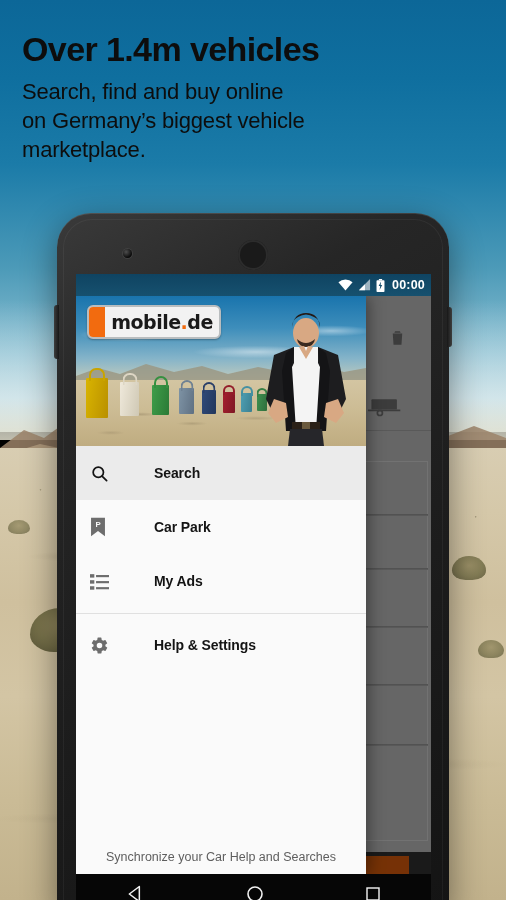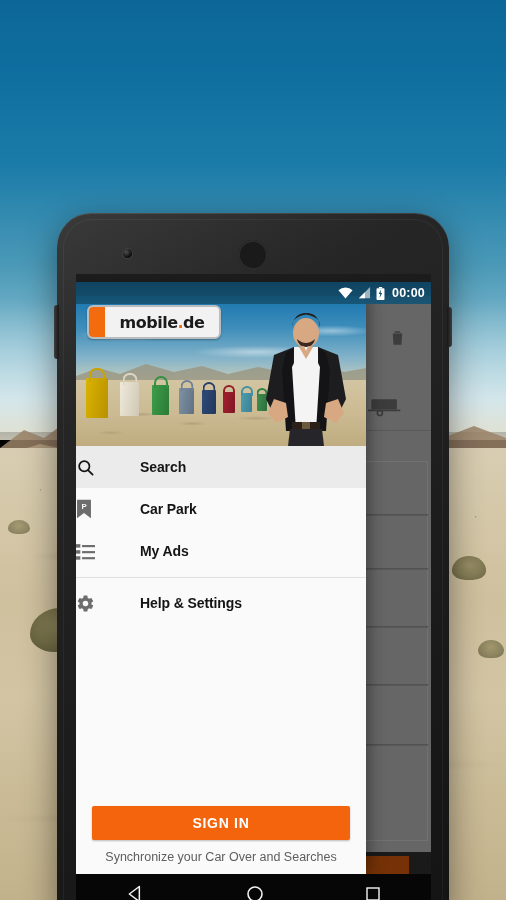--- a/index.html
+++ b/index.html
@@ -63,21 +63,21 @@
     background:linear-gradient(90deg,#3d3d3d,#171717);}
   .btn-pwr{position:absolute;right:-3px;top:94px;width:5px;height:40px;border-radius:0 3px 3px 0;
     background:linear-gradient(270deg,#3d3d3d,#171717);}
 
   
   .screen{position:absolute;left:19px;top:61px;width:355px;height:600px;background:#1c1c1c;overflow:hidden;}
 
   
   .statusbar{position:absolute;left:0;top:0;width:355px;height:22px;
     background:linear-gradient(180deg,rgba(14,70,102,.94),rgba(22,84,116,.94));
-    display:flex;align-items:center;justify-content:flex-end;padding-right:6px;box-sizing:border-box;margin-top:8px;}
+    display:flex;align-items:center;justify-content:flex-end;padding-right:6px;box-sizing:border-box;}
   .sb-icons{display:flex;align-items:center;gap:5px;}
   .sb-time{color:#fff;font-size:12.5px;font-weight:bold;letter-spacing:.2px;margin-left:7px;}
 
   
   .bgapp{position:absolute;left:0;top:22px;width:355px;height:556px;background:#6b6b6b;}
   .bgapp-hero{position:absolute;left:0;top:0;width:355px;height:130px;
     background:linear-gradient(180deg,#2b6f93 0%,#6f9aad 48%,#8e8a72 70%,#8a8061 100%);}
   .bg-row{position:absolute;border-bottom:1px solid #5d5d5d;}
   .bg-icon{position:absolute;fill:#3f3f3f;}
   .bg-card{position:absolute;left:288px;top:165px;width:64px;height:380px;
@@ -106,27 +106,27 @@
       radial-gradient(ellipse 30px 3px at 62% 58%, rgba(120,105,78,.55), transparent 70%),
       radial-gradient(ellipse 24px 3px at 80% 72%, rgba(120,105,78,.5), transparent 70%),
       radial-gradient(ellipse 20px 3px at 12% 80%, rgba(120,105,78,.5), transparent 70%);}
   .bag{position:absolute;border-radius:1px;}
   .bag .handle{position:absolute;left:50%;transform:translateX(-50%);border:2px solid;border-bottom:none;
     border-radius:7px 7px 0 0;background:transparent;}
   .logo{position:absolute;left:11px;top:9px;width:130px;height:30px;background:#f2f2f2;
     border:2px solid #b9bdbf;border-radius:6px;display:flex;align-items:center;overflow:hidden;
     box-shadow:0 1px 2px rgba(0,0,0,.3);}
   .logo-bar{width:16px;height:100%;background:#f26b0f;flex:none;}
-  .logo-txt{flex:1;text-align:center;font-size:16px;font-weight:bold;color:#1a1a1a;letter-spacing:-.5px;
+  .logo-txt{flex:1;text-align:center;font-size:19px;font-weight:bold;color:#1a1a1a;letter-spacing:-.5px;
     font-family:"DejaVu Sans",sans-serif;}
   .logo-dot{color:#f26b0f;}
   .man{position:absolute;right:6px;bottom:0;width:108px;height:135px;}
 
   .menu{flex:1;display:flex;flex-direction:column;background:#fafafa;}
-  .mitem{display:flex;align-items:center;height:42px;flex:none;box-sizing:border-box;cursor:pointer;}
+  .mitem{display:flex;align-items:center;height:54px;flex:none;padding-left:14px;box-sizing:border-box;cursor:pointer;}
   .mitem.active{background:#ebebeb;}
   .mitem .ico{width:34px;display:flex;align-items:center;justify-content:flex-start;flex:none;}
   .mitem .lbl{font-size:14px;color:#141414;font-weight:bold;margin-left:30px;letter-spacing:-.1px;}
   .mdiv{height:1px;background:#e0e0e0;margin-top:5px;margin-bottom:0;flex:none;}
   .spacer{flex:1;}
   .signin{margin:10px 16px 0;height:34px;background:#f4640c;border-radius:2px;display:flex;
     align-items:center;justify-content:center;cursor:pointer;box-shadow:0 1px 2px rgba(0,0,0,.25);}
   .signin span{color:#fff;font-size:14px;font-weight:bold;letter-spacing:.7px;}
   .sync{text-align:center;font-size:12.5px;color:#5e5e5e;padding:10px 0 10px;}
 
@@ -152,20 +152,28 @@
     <div class="bg-sand">
       <div class="sand-tex"></div>
     </div>
     <div class="pebbles"></div>
     <div class="shrub sh3"></div>
     <div class="shrub sh2"></div>
     <div class="shrub sh1"></div>
     <div class="shrub sh4"></div>
   </div>
 
+  <div class="headline">
+    <div class="hl-title">Over 1.4m vehicles</div>
+    <div class="hl-sub">
+      <div>Search, find and buy online</div>
+      <div>on Germany’s biggest vehicle</div>
+      <div>marketplace.</div>
+    </div>
+  </div>
 
   <div class="phone">
     <div class="phone-inner-edge"></div>
     <div class="cam"></div>
     <div class="speaker"></div>
     <div class="btn-vol"></div>
     <div class="btn-pwr"></div>
 
     <div class="screen">
 
@@ -292,24 +300,21 @@
             <span class="ico">
               <svg width="19" height="19" viewBox="0 0 24 24">
                 <path fill="#6d6d6d" d="M19.4 13c.04-.32.06-.66.06-1s-.02-.68-.07-1l2.1-1.6a.5.5 0 00.12-.64l-2-3.46a.5.5 0 00-.6-.22l-2.49 1a7.3 7.3 0 00-1.73-1l-.38-2.65A.49.49 0 0014 2h-4a.49.49 0 00-.49.42l-.38 2.65c-.62.26-1.2.6-1.73 1l-2.49-1a.5.5 0 00-.6.22l-2 3.46a.5.5 0 00.12.64L4.54 11c-.05.32-.07.66-.07 1s.02.68.07 1l-2.1 1.6a.5.5 0 00-.12.64l2 3.46c.12.22.39.3.6.22l2.49-1c.52.4 1.1.74 1.73 1l.38 2.65c.03.24.24.42.49.42h4c.25 0 .46-.18.49-.42l.38-2.65c.62-.26 1.2-.6 1.73-1l2.49 1c.22.08.48 0 .6-.22l2-3.46a.5.5 0 00-.12-.64L19.4 13zM12 15.5A3.5 3.5 0 1115.5 12 3.5 3.5 0 0112 15.5z"></path>
               </svg>
             </span>
             <span class="lbl">Help &amp; Settings</span>
           </div>
 
           <div class="spacer"></div>
 
-          <div class="signin">
-            <span>SIGN IN</span>
-          </div>
-          <div class="sync">Synchronize your Car Over and Searches</div>
+          <div class="sync">Synchronize your Car Help and Searches</div>
         </div>
       </div>
 
       <div class="scrim"></div>
 
       <div class="statusbar">
         <div class="sb-icons">
           <svg width="15" height="12" viewBox="0 0 18 14">
             <path d="M9 13.5 L0.5 3.6 A13 13 0 0 1 17.5 3.6 Z" fill="#ffffff"></path>
           </svg>

